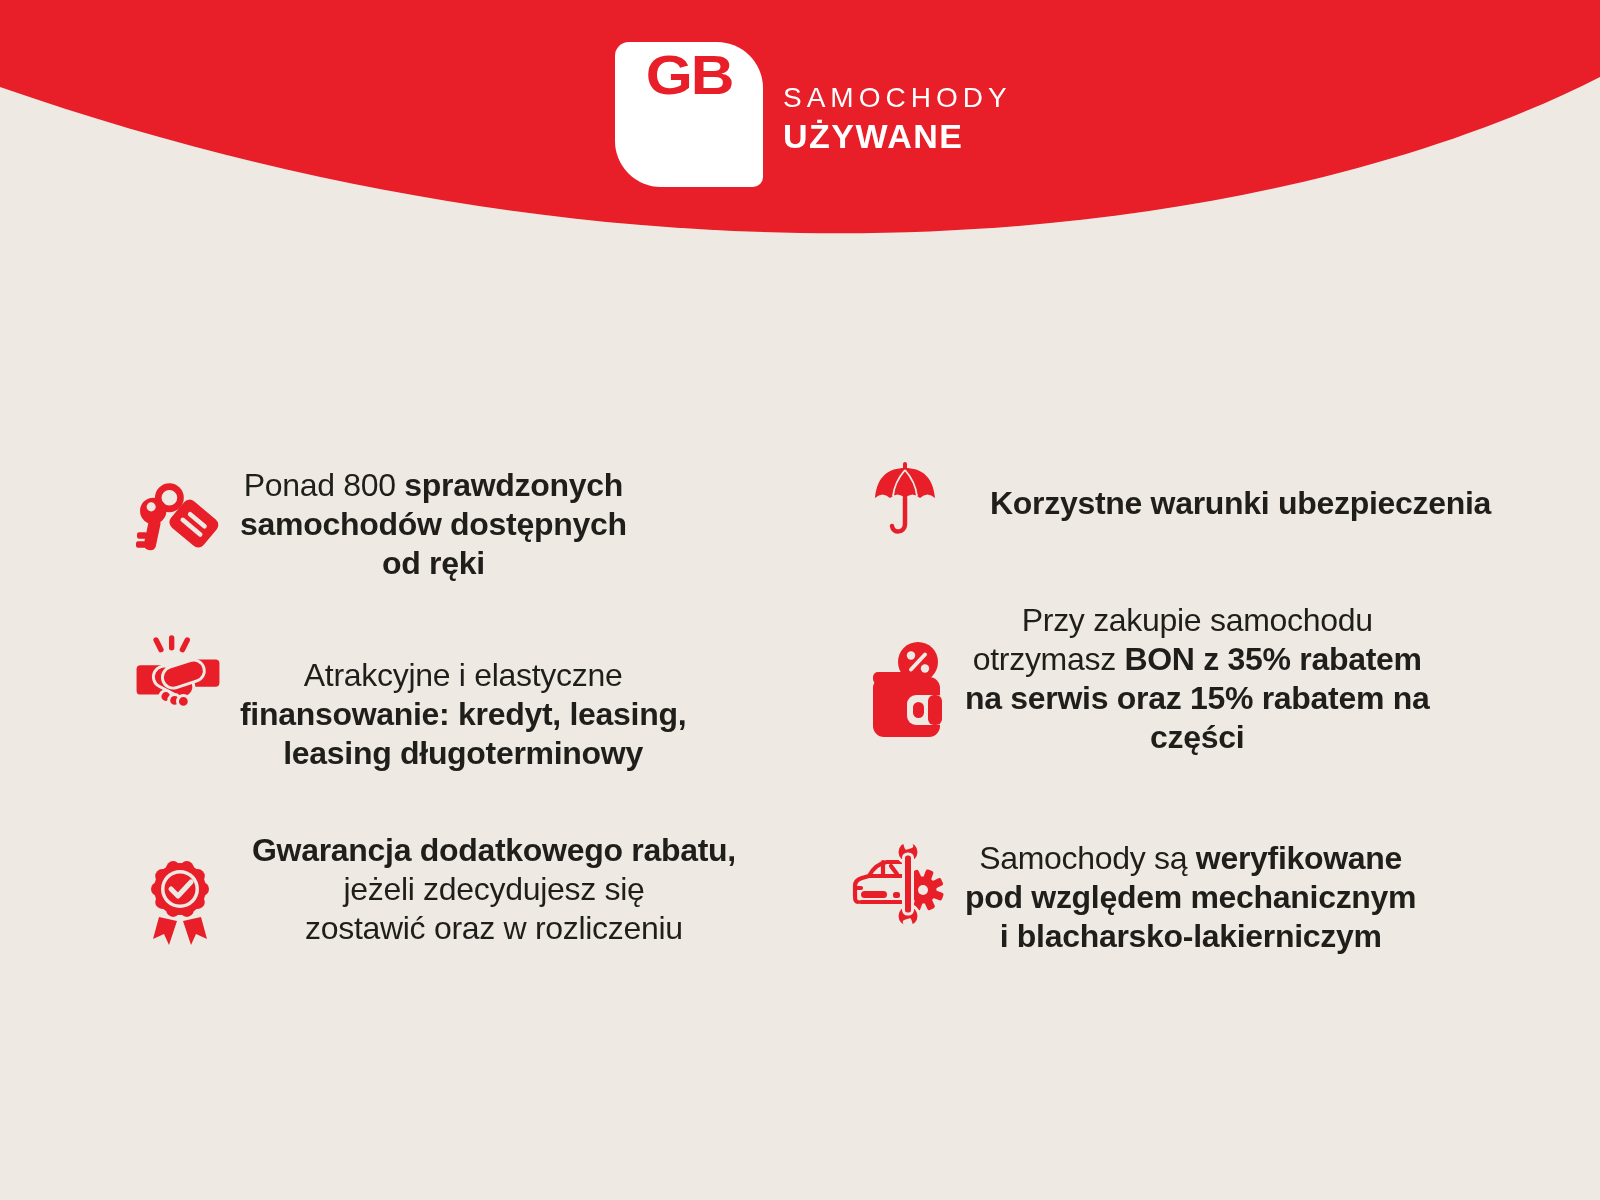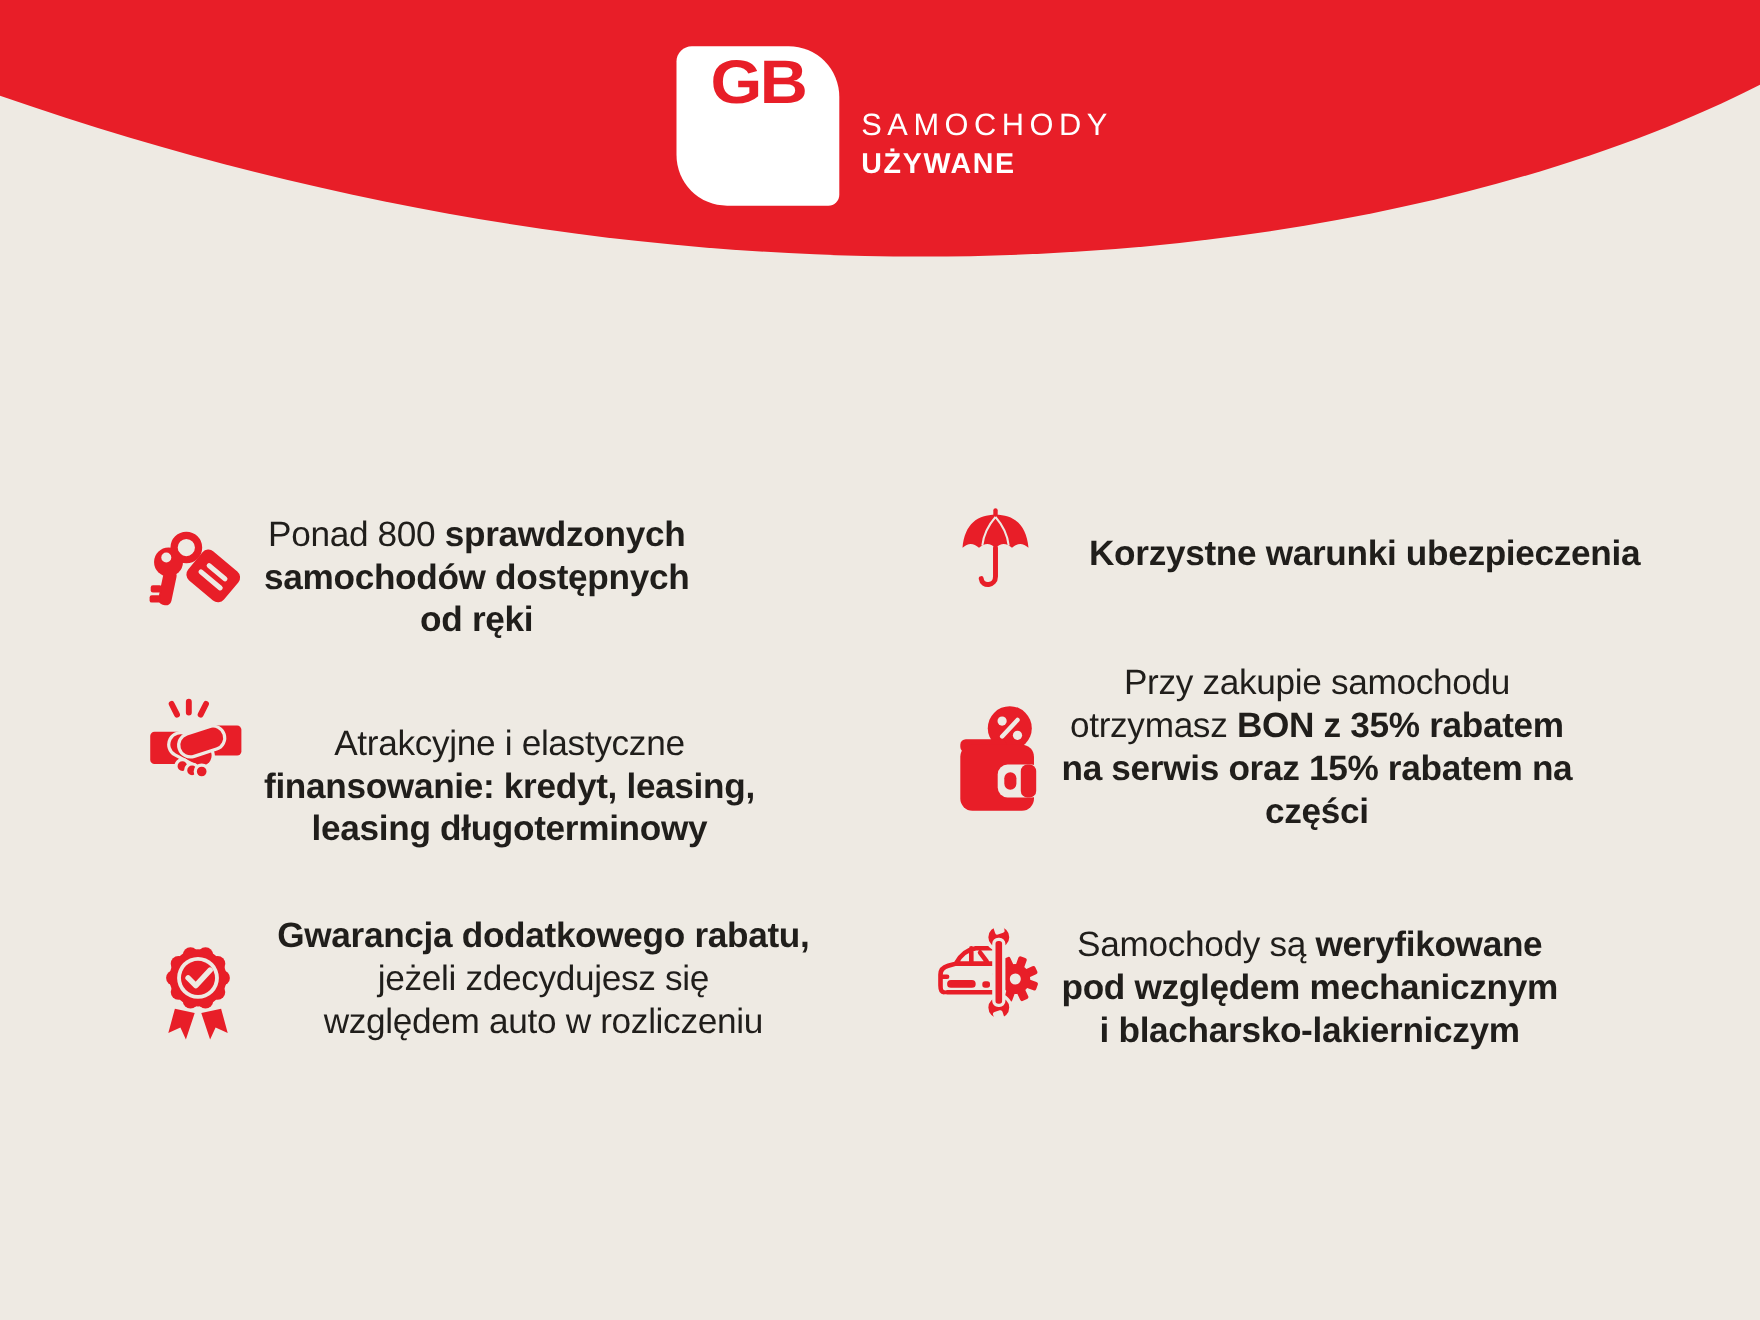--- a/index.html
+++ b/index.html
@@ -24,23 +24,23 @@
 
   .logo-box{
     position:absolute;left:615px;top:42px;width:148px;height:145px;
     background:var(--white);border-radius:14px 46px 10px 46px;
     display:flex;align-items:flex-start;justify-content:center;
   }
   .logo-gb{
     font-size:56px;font-weight:900;color:var(--red);
     letter-spacing:-2px;transform:scaleX(1.08);
   }
-  .brand{position:absolute;left:783px;top:82px;color:var(--white);margin-top:16px;}
+  .brand{position:absolute;left:783px;top:82px;color:var(--white);}
   .brand-line1{font-size:28px;font-weight:400;letter-spacing:5px;}
-  .brand-line2{font-size:26px;font-weight:700;letter-spacing:1.5px;margin-top:3px;}
+  .brand-line2{font-size:34px;font-weight:700;letter-spacing:1.5px;margin-top:3px;}
 
   .feature-icon{position:absolute;display:block;overflow:visible;}
   .feature-text{
     position:absolute;font-size:32px;line-height:39px;
     letter-spacing:-0.3px;white-space:nowrap;text-align:center;
   }
   .b{font-weight:700;}
 </style>
 </head>
 <body>
@@ -116,21 +116,21 @@
         <circle cx="52.8" cy="21.1" r="7"></circle>
       <circle cx="35" cy="34" r="26"></circle>
     </g>
     <circle class="fill-bg" cx="35" cy="34" r="19"></circle>
     <circle class="fill-red" cx="35" cy="34" r="15.5"></circle>
     <path class="stroke-bg" fill="none" stroke-width="5" stroke-linecap="round" stroke-linejoin="round" d="M26,34 L33,41 L46,27"></path>
   </svg>
   <div class="feature-text" style="left:252px;top:831px;">
     <div><span class="b">Gwarancja dodatkowego rabatu,</span><span></span></div>
     <div><span>jeżeli zdecydujesz się</span><span class="b"></span></div>
-    <div><span>względem auto w rozliczeniu</span><span class="b"></span></div>
+    <div><span>zostawić oraz w rozliczeniu</span><span class="b"></span></div>
   </div>
 
   <svg class="feature-icon" style="left:873px;top:462px;" width="64" height="78" viewBox="0 0 64 78">
     <rect class="fill-red" x="30" y="0" width="4" height="9" rx="2"></rect>
     <path class="fill-red" d="M2,36 C4,14 16,6 32,6 C48,6 60,14 62,36 Q54.5,29 47,36 Q39.5,29 32,36 Q24.5,29 17,36 Q9.5,29 2,36 Z"></path>
     <path class="stroke-bg" fill="none" stroke-width="1.8" d="M32,8 C25,16 21,25 20,34 M32,8 C39,16 43,25 44,34"></path>
     <path class="stroke-red" fill="none" stroke-width="4.5" stroke-linecap="round" d="M32,36 L32,62 C32,71 20,72 19,64"></path>
   </svg>
   <div class="feature-text" style="left:965px;top:484px;margin-left:25px;">
     <div><span></span><span class="b">Korzystne warunki ubezpieczenia</span></div>

